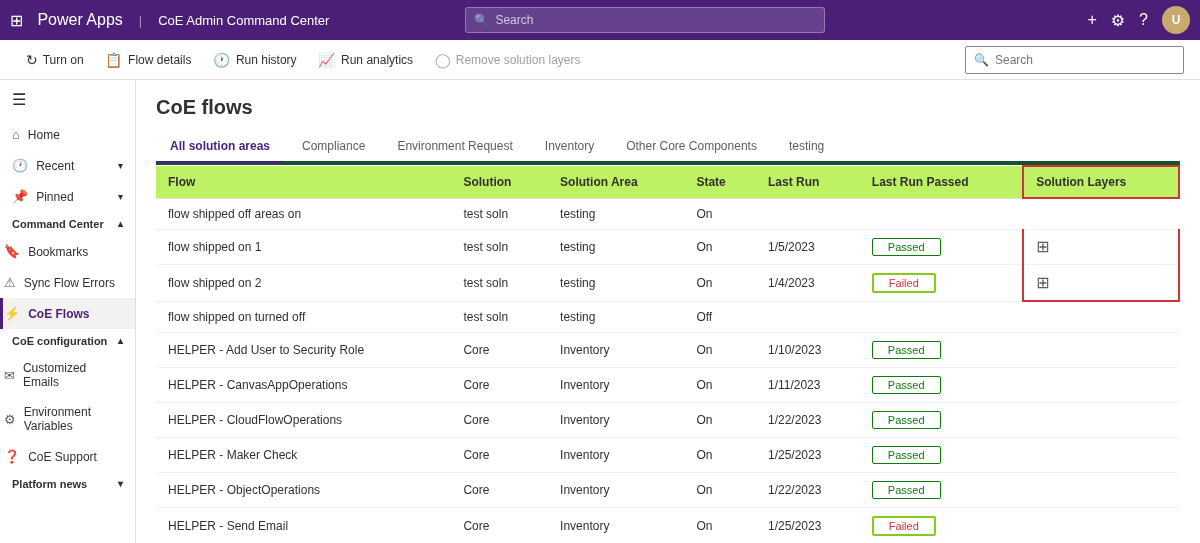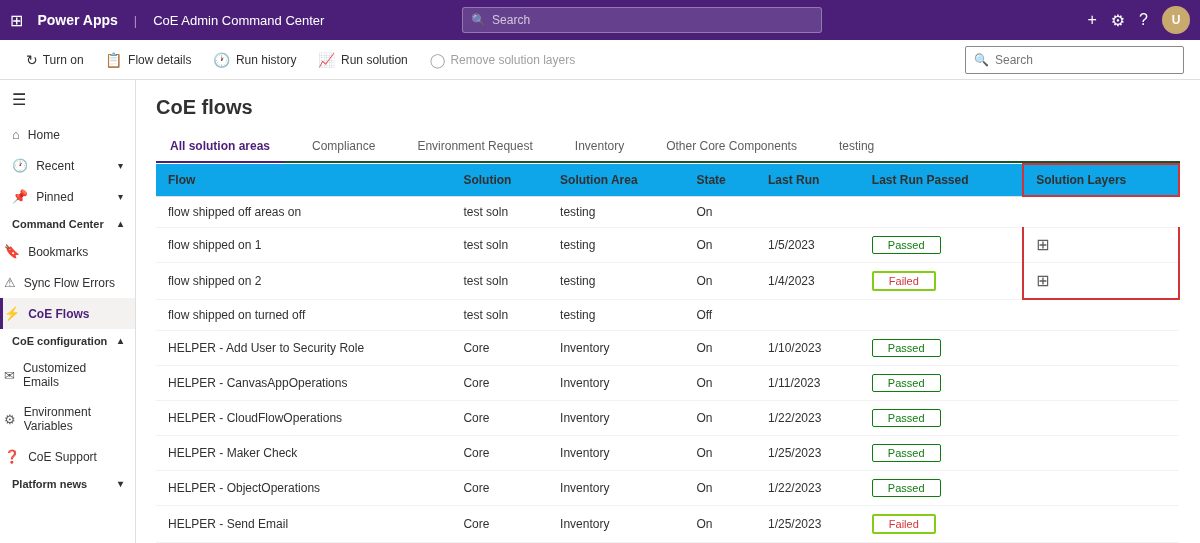--- a/index.html
+++ b/index.html
@@ -4,21 +4,21 @@
   <style>
     * { box-sizing: border-box; margin: 0; padding: 0; }
     body { font-family: 'Segoe UI', sans-serif; font-size: 13px; background: #f3f2f1; overflow: hidden; }
 
     
     .topbar {
       display: flex; align-items: center;
       background: #4b1f78; height: 40px; padding: 0 10px; gap: 10px;
     }
     .topbar-grid-icon { color: white; font-size: 16px; margin-right: 4px; }
-    .topbar-appname { color: white; font-size: 14px; font-weight: 700; }
+    .topbar-appname { color: white; font-size: 16px; font-weight: 400; }
     .topbar-divider { color: rgba(255,255,255,0.5); margin: 0 6px; }
     .topbar-pagename { color: white; font-size: 13px; }
     .topbar-search {
       flex: 1; max-width: 360px; margin: 0 auto;
       background: rgba(255,255,255,0.15); border: 1px solid rgba(255,255,255,0.3);
       border-radius: 3px; display: flex; align-items: center; padding: 0 8px; gap: 6px; height: 26px;
     }
     .topbar-search input {
       background: transparent; border: none; outline: none; color: white; font-size: 12px; width: 100%;
     }
@@ -67,33 +67,33 @@
     }
     .sidebar-icon { font-size: 13px; color: #605e5c; }
     .sidebar-sub { padding-left: 4px; }
 
     
     .main { flex: 1; background: white; overflow-y: auto; padding: 0; }
     .main-inner { padding: 16px 20px 0 20px; }
     .page-title { font-size: 20px; font-weight: 600; color: #323130; margin-bottom: 12px; }
 
     
-    .tabs { display: flex; gap: 14px; border-bottom: 2px solid #14532d; margin-bottom: 0; }
+    .tabs { display: flex; gap: 4px; border-bottom: 4px solid #14532d; margin-bottom: 0; }
     .tab {
       padding: 8px 14px; font-size: 12px; color: #605e5c; cursor: pointer;
       border-bottom: 2px solid transparent; margin-bottom: -2px;
     }
     .tab.active { color: #4b1f78; border-bottom: 2px solid #4b1f78; font-weight: 600; }
 
     
     .table-container { overflow-x: auto; }
     table { width: 100%; border-collapse: collapse; font-size: 12px; }
     thead th {
       text-align: left; padding: 8px 12px; font-weight: 600; color: #323130;
-      border-bottom: 1px solid #e1dfdd; white-space: nowrap; background: #0ea5e9;
+      border-bottom: 1px solid #e1dfdd; white-space: nowrap; background: #bef264;
     }
     tbody tr { border-bottom: 1px solid #f3f2f1; }
     tbody td { padding: 8px 12px; color: #323130; vertical-align: middle; }
 
     .badge {
       display: inline-block; padding: 2px 15px; border-radius: 2px; font-size: 11px; font-weight: 500;
     }
     .badge-passed { border: 1px solid #107c10; color: #107c10; }
     .badge-failed { border: 2px solid #84cc16; color: #d13438; }
   </style>
@@ -125,21 +125,21 @@
   <button class="cmd-btn">
     <span class="icon">📋</span>
     <span>Flow details</span>
   </button>
   <button class="cmd-btn">
     <span class="icon">🕐</span>
     <span>Run history</span>
   </button>
   <button class="cmd-btn">
     <span class="icon">📈</span>
-    <span>Run solution</span>
+    <span>Run analytics</span>
   </button>
   <button class="cmd-btn disabled">
     <span class="icon">◯</span>
     <span>Remove solution layers</span>
   </button>
   <div class="cmd-search">
     <span style="color:#605e5c;font-size:12px;">🔍</span>
     <input type="text" placeholder="Search" style="">
   </div>
 </div>

